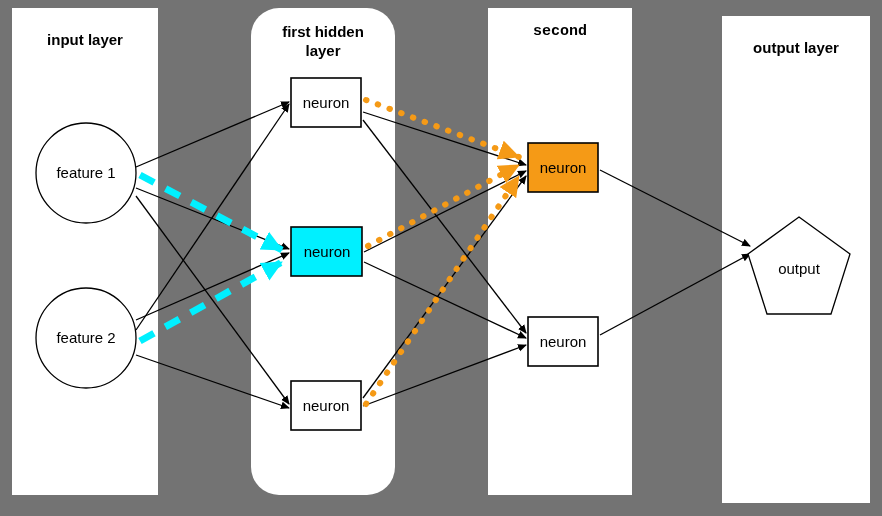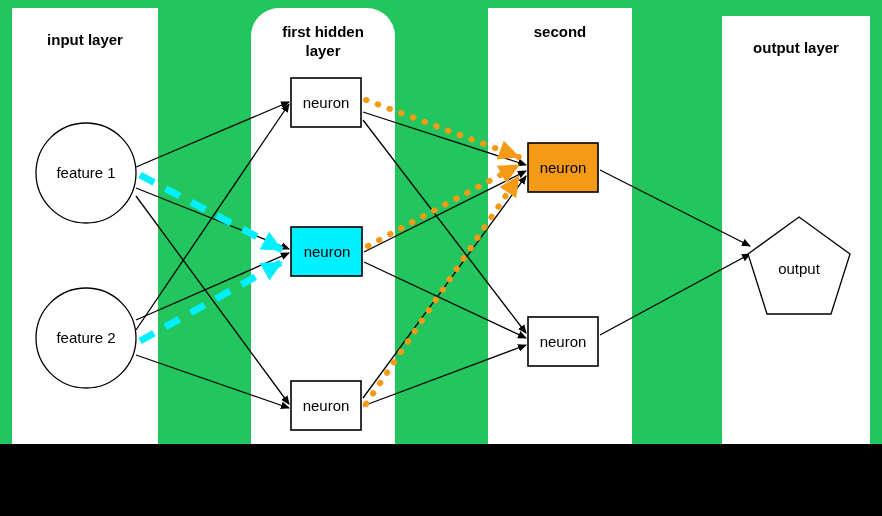--- a/index.html
+++ b/index.html
@@ -3,22 +3,22 @@
 <meta charset="utf-8">
 <style>
   html, body {
     margin: 0;
     padding: 0;
     background: #000000;
   }
   #canvas {
     position: relative;
     width: 882px;
-    height: 444px;
-    background: #22c55e;
+    height: 516px;
+    background: #737373;
     overflow: hidden;
     font-family: "Liberation Sans", sans-serif;
   }
   .panel {
     position: absolute;
     background: #ffffff;
   }
   .panel-title {
     position: absolute;
     width: 100%;
@@ -55,21 +55,21 @@
   </div>
 
   <div class="panel" style="left:251px; top:8px; width:144px; height:487px;border-radius:28px;">
     <div class="panel-title" style="top:14px;">
       <div>first hidden</div>
       <div>layer</div>
     </div>
   </div>
 
   <div class="panel" style="left:488px; top:8px; width:144px; height:487px;">
-    <div class="panel-title" style="top:14px;">
+    <div class="panel-title" style="top:14px;font-family:Liberation Mono, monospace;">
       <div>second</div>
     </div>
   </div>
 
   <div class="panel" style="left:722px; top:16px; width:148px; height:487px;">
     <div class="panel-title" style="top:22px;">
       <div>output layer</div>
     </div>
   </div>
 

